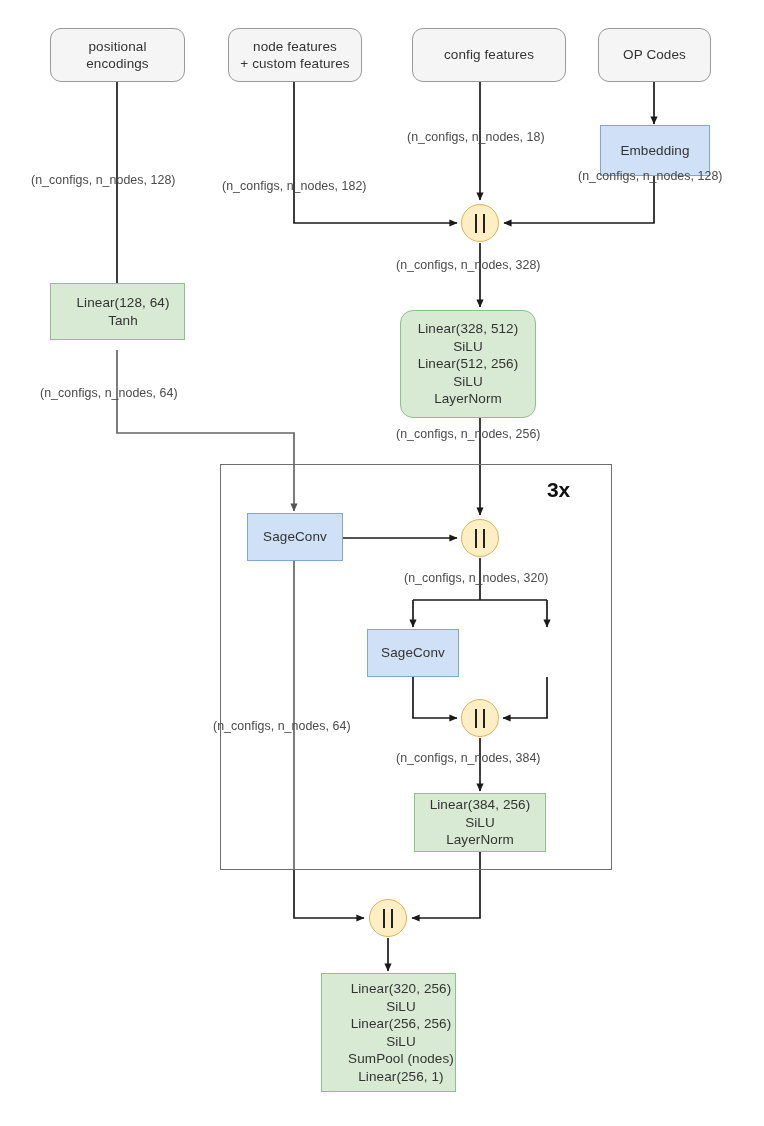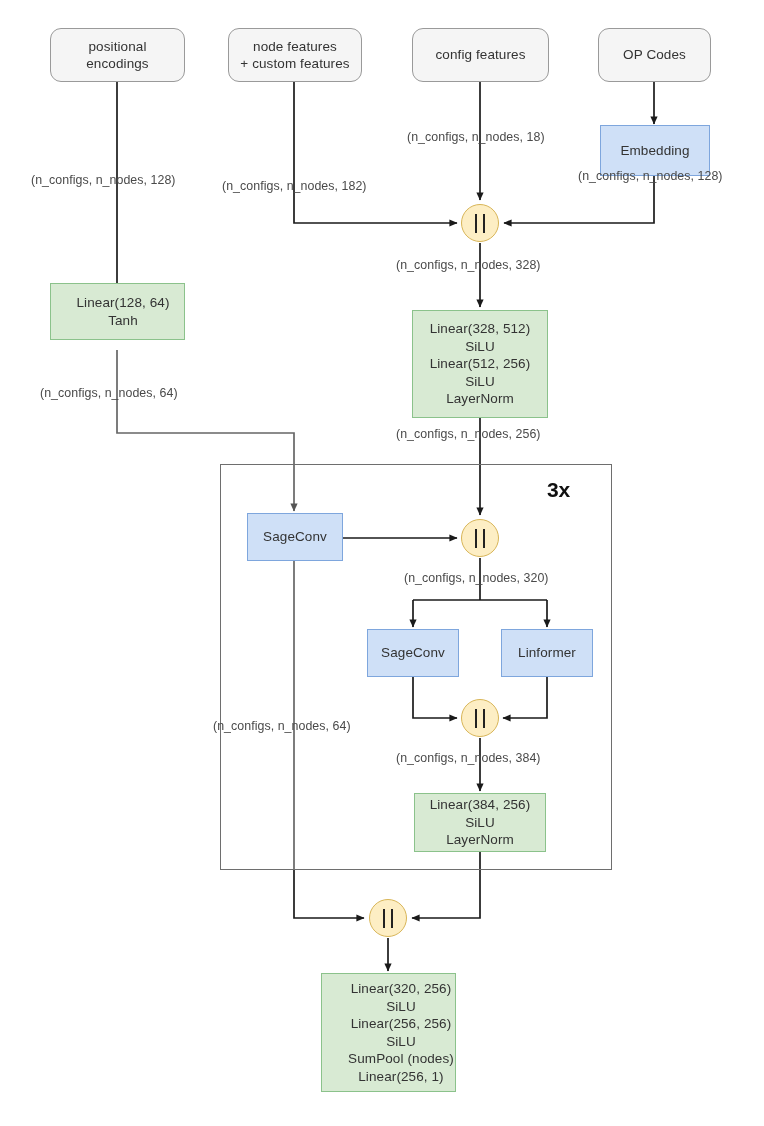--- a/index.html
+++ b/index.html
@@ -156,59 +156,56 @@
   <div class="node node-input" style="left:50px; top:28px; width:135px; height:54px;">
     <span class="ln" style="white-space:pre-line;">positional
 encodings</span>
   </div>
 
   <div class="node node-input" style="left:228px; top:28px; width:134px; height:54px;">
     <span class="ln" style="white-space:pre-line;">node features
 + custom features</span>
   </div>
 
-  <div class="node node-input" style="left:412px; top:28px; width:137px; height:54px;">
+  <div class="node node-input" style="left:412px; top:28px; width:154px; height:54px;">
     <span class="ln" style="white-space:pre-line;">config features</span>
   </div>
 
   <div class="node node-input" style="left:598px; top:28px; width:113px; height:54px;">
     <span class="ln" style="white-space:pre-line;">OP Codes</span>
   </div>
 
   <div class="node node-blue" style="left:600px; top:125px; width:110px; height:51px;">
     <span class="ln" style="white-space:pre-line;">Embedding</span>
   </div>
 
   <div class="node node-green" style="left:50px; top:283px; width:135px; height:57px;padding-left:11px;">
     <span class="ln" style="white-space:pre-line;">Linear(128, 64)
 Tanh</span>
   </div>
 
-  <div class="node node-green" style="left:412px; top:310px; width:136px; height:108px;">
+  <div class="node node-green" style="left:400px; top:310px; width:136px; height:108px;border-radius:13px;">
     <span class="ln" style="white-space:pre-line;">Linear(328, 512)
 SiLU
 Linear(512, 256)
 SiLU
 LayerNorm</span>
   </div>
 
   <div class="loop-box" style="left:220px; top:464px; width:392px; height:406px;"></div>
   <div class="loop-label" style="left:547px; top:478px;">3x</div>
 
   <div class="node node-blue" style="left:247px; top:513px; width:96px; height:48px;">
     <span class="ln" style="white-space:pre-line;">SageConv</span>
   </div>
 
   <div class="node node-blue" style="left:367px; top:629px; width:92px; height:48px;">
     <span class="ln" style="white-space:pre-line;">SageConv</span>
   </div>
 
-  <div class="node node-blue" style="left:501px; top:629px; width:92px; height:48px;">
-    <span class="ln" style="white-space:pre-line;">Linformer</span>
-  </div>
 
   <div class="node node-green" style="left:414px; top:793px; width:132px; height:59px;">
     <span class="ln" style="white-space:pre-line;">Linear(384, 256)
 SiLU
 LayerNorm</span>
   </div>
 
   <div class="node node-green" style="left:321px; top:973px; width:135px; height:119px;">
     <span class="ln" style="white-space:pre-line;margin-left:25px;">Linear(320, 256)
 SiLU

